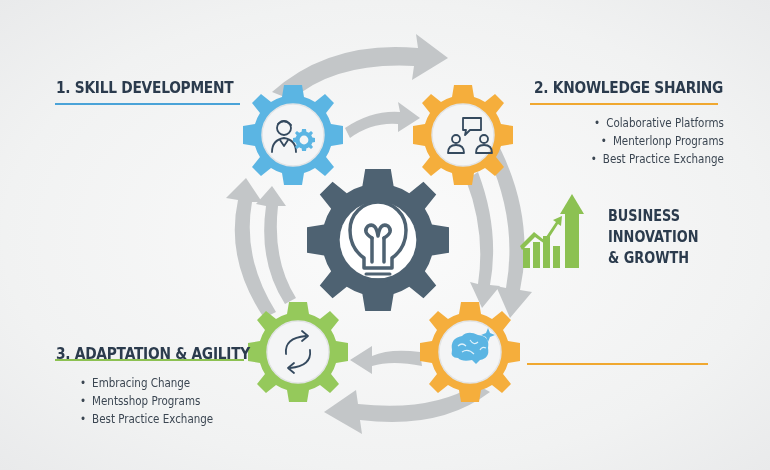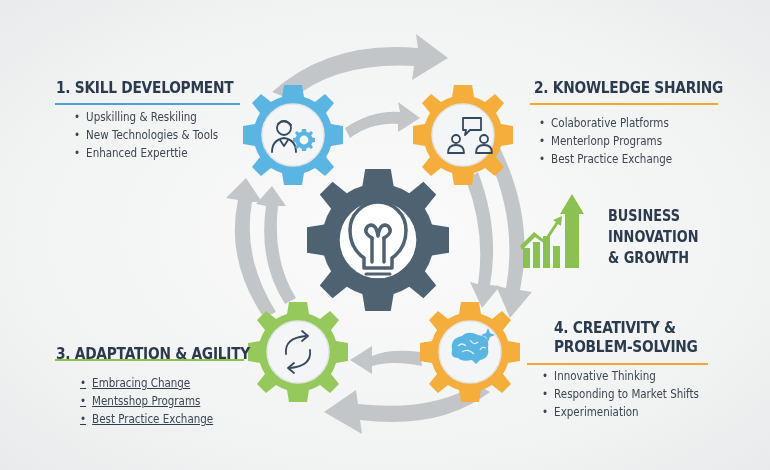--- a/index.html
+++ b/index.html
@@ -146,54 +146,40 @@
   </g>
 
   <line x1="55" y1="104" x2="240" y2="104" stroke="#4aa3d8" stroke-width="2"></line>
   <line x1="530" y1="104" x2="718" y2="104" stroke="#f0a830" stroke-width="2"></line>
   <line x1="55" y1="360" x2="244" y2="360" stroke="#8cc152" stroke-width="2"></line>
   <line x1="527" y1="364" x2="708" y2="364" stroke="#f0a830" stroke-width="2"></line>
 </svg>
 
 <div class="label-block" style="left:56px; top:78px;">
   <div class="label-title" style="border-bottom:none;">1. SKILL DEVELOPMENT</div>
-  <ul style="margin-left:18px; margin-top:7px;">
-    <li>Upskilling &amp; Reskiling</li>
-    <li>New Technologies &amp; Tools</li>
-    <li>Enhanced Experttie</li>
-  </ul>
 </div>
 
-<div class="label-block" style="left:534px; top:78px;">
+<div class="label-block" style="left:534px; top:78px;text-align:right;">
   <div class="label-title" style="border-bottom:none;">2. KNOWLEDGE SHARING</div>
   <ul style="margin-left:5px; margin-top:13px;">
     <li>Colaborative Platforms</li>
     <li>Menterlonp Programs</li>
     <li>Best Practice Exchange</li>
   </ul>
 </div>
 
 <div class="biz">
   <div>BUSINESS</div>
   <div>INNOVATION</div>
   <div>&amp; GROWTH</div>
 </div>
 
 <div class="label-block" style="left:56px; top:344px;">
   <div class="label-title" style="border-bottom:none;">3. ADAPTATION &amp; AGILITY</div>
-  <ul style="margin-left:24px; margin-top:7px;text-decoration:underline;">
+  <ul style="margin-left:24px; margin-top:7px;">
     <li>Embracing Change</li>
     <li>Mentsshop Programs</li>
     <li>Best Practice Exchange</li>
   </ul>
 </div>
 
-<div class="label-block" style="left:554px; top:318px;">
-  <div class="label-title" style="border-bottom:none; padding-bottom:0;">4. CREATIVITY &amp;</div><br>
-  <div class="label-title" style="border-bottom:none;">PROBLEM-SOLVING</div>
-  <ul style="margin-left:-12px; margin-top:7px;">
-    <li>Innovative Thinking</li>
-    <li>Responding to Market Shifts</li>
-    <li>Experimeniation</li>
-  </ul>
-</div>
 
 </div>
 
 </body></html>

